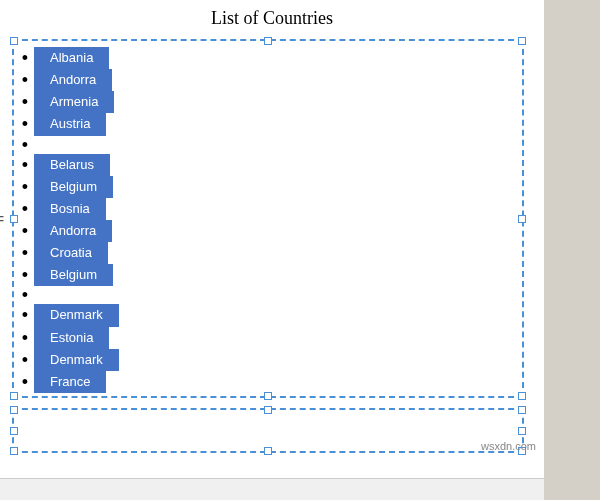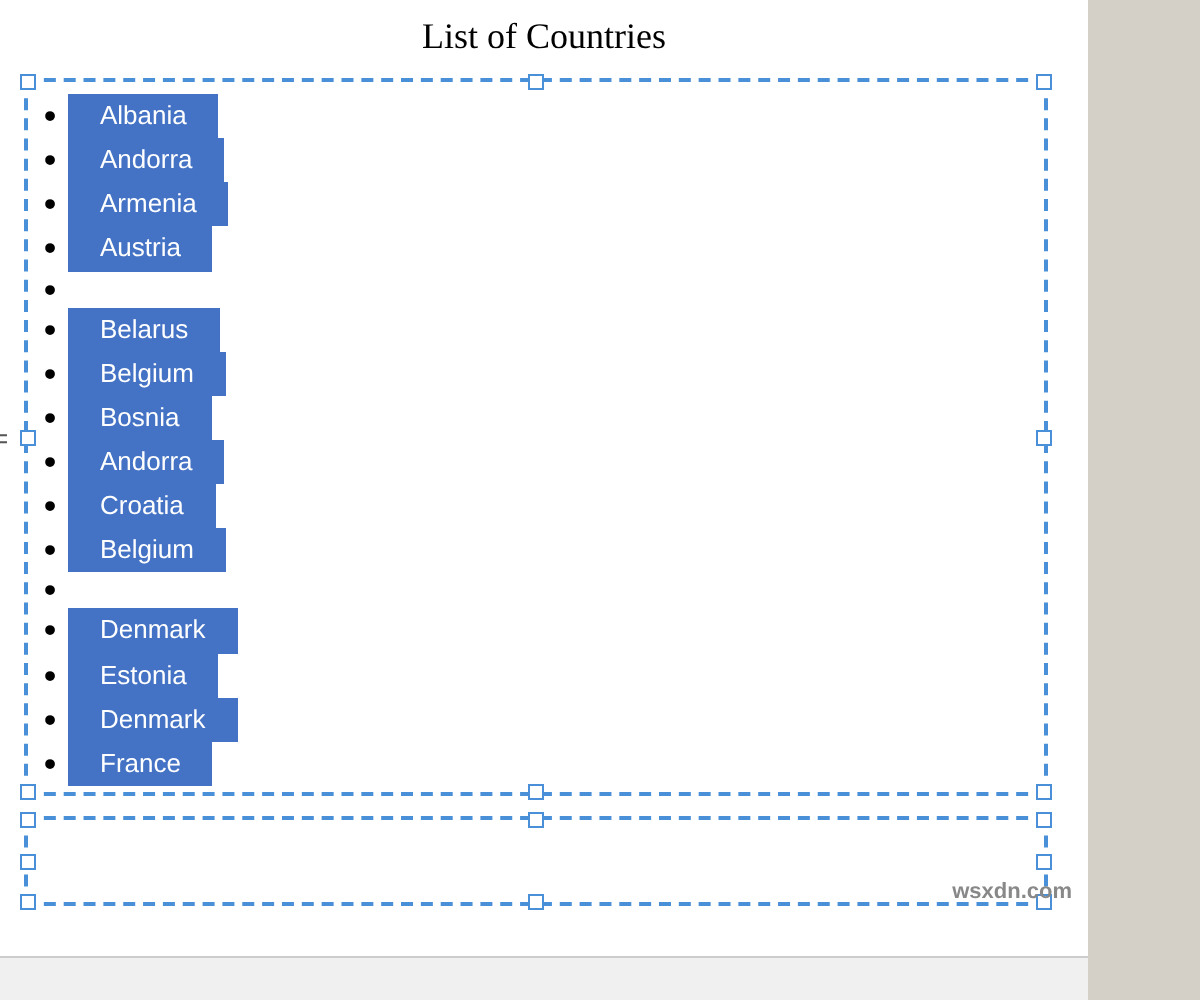--- a/index.html
+++ b/index.html
@@ -156,21 +156,20 @@
       color: #444;
     }
 
     .watermark {
       position: absolute;
       bottom: 26px;
       right: 8px;
       font-size: 11px;
       color: #888;
       z-index: 5;
-      font-weight: bold;
     }
   </style>
 </head>
 <body>
 
 <div class="window">
   <div class="title-bar">List of Countries</div>
 
   <div class="content-area">
 

